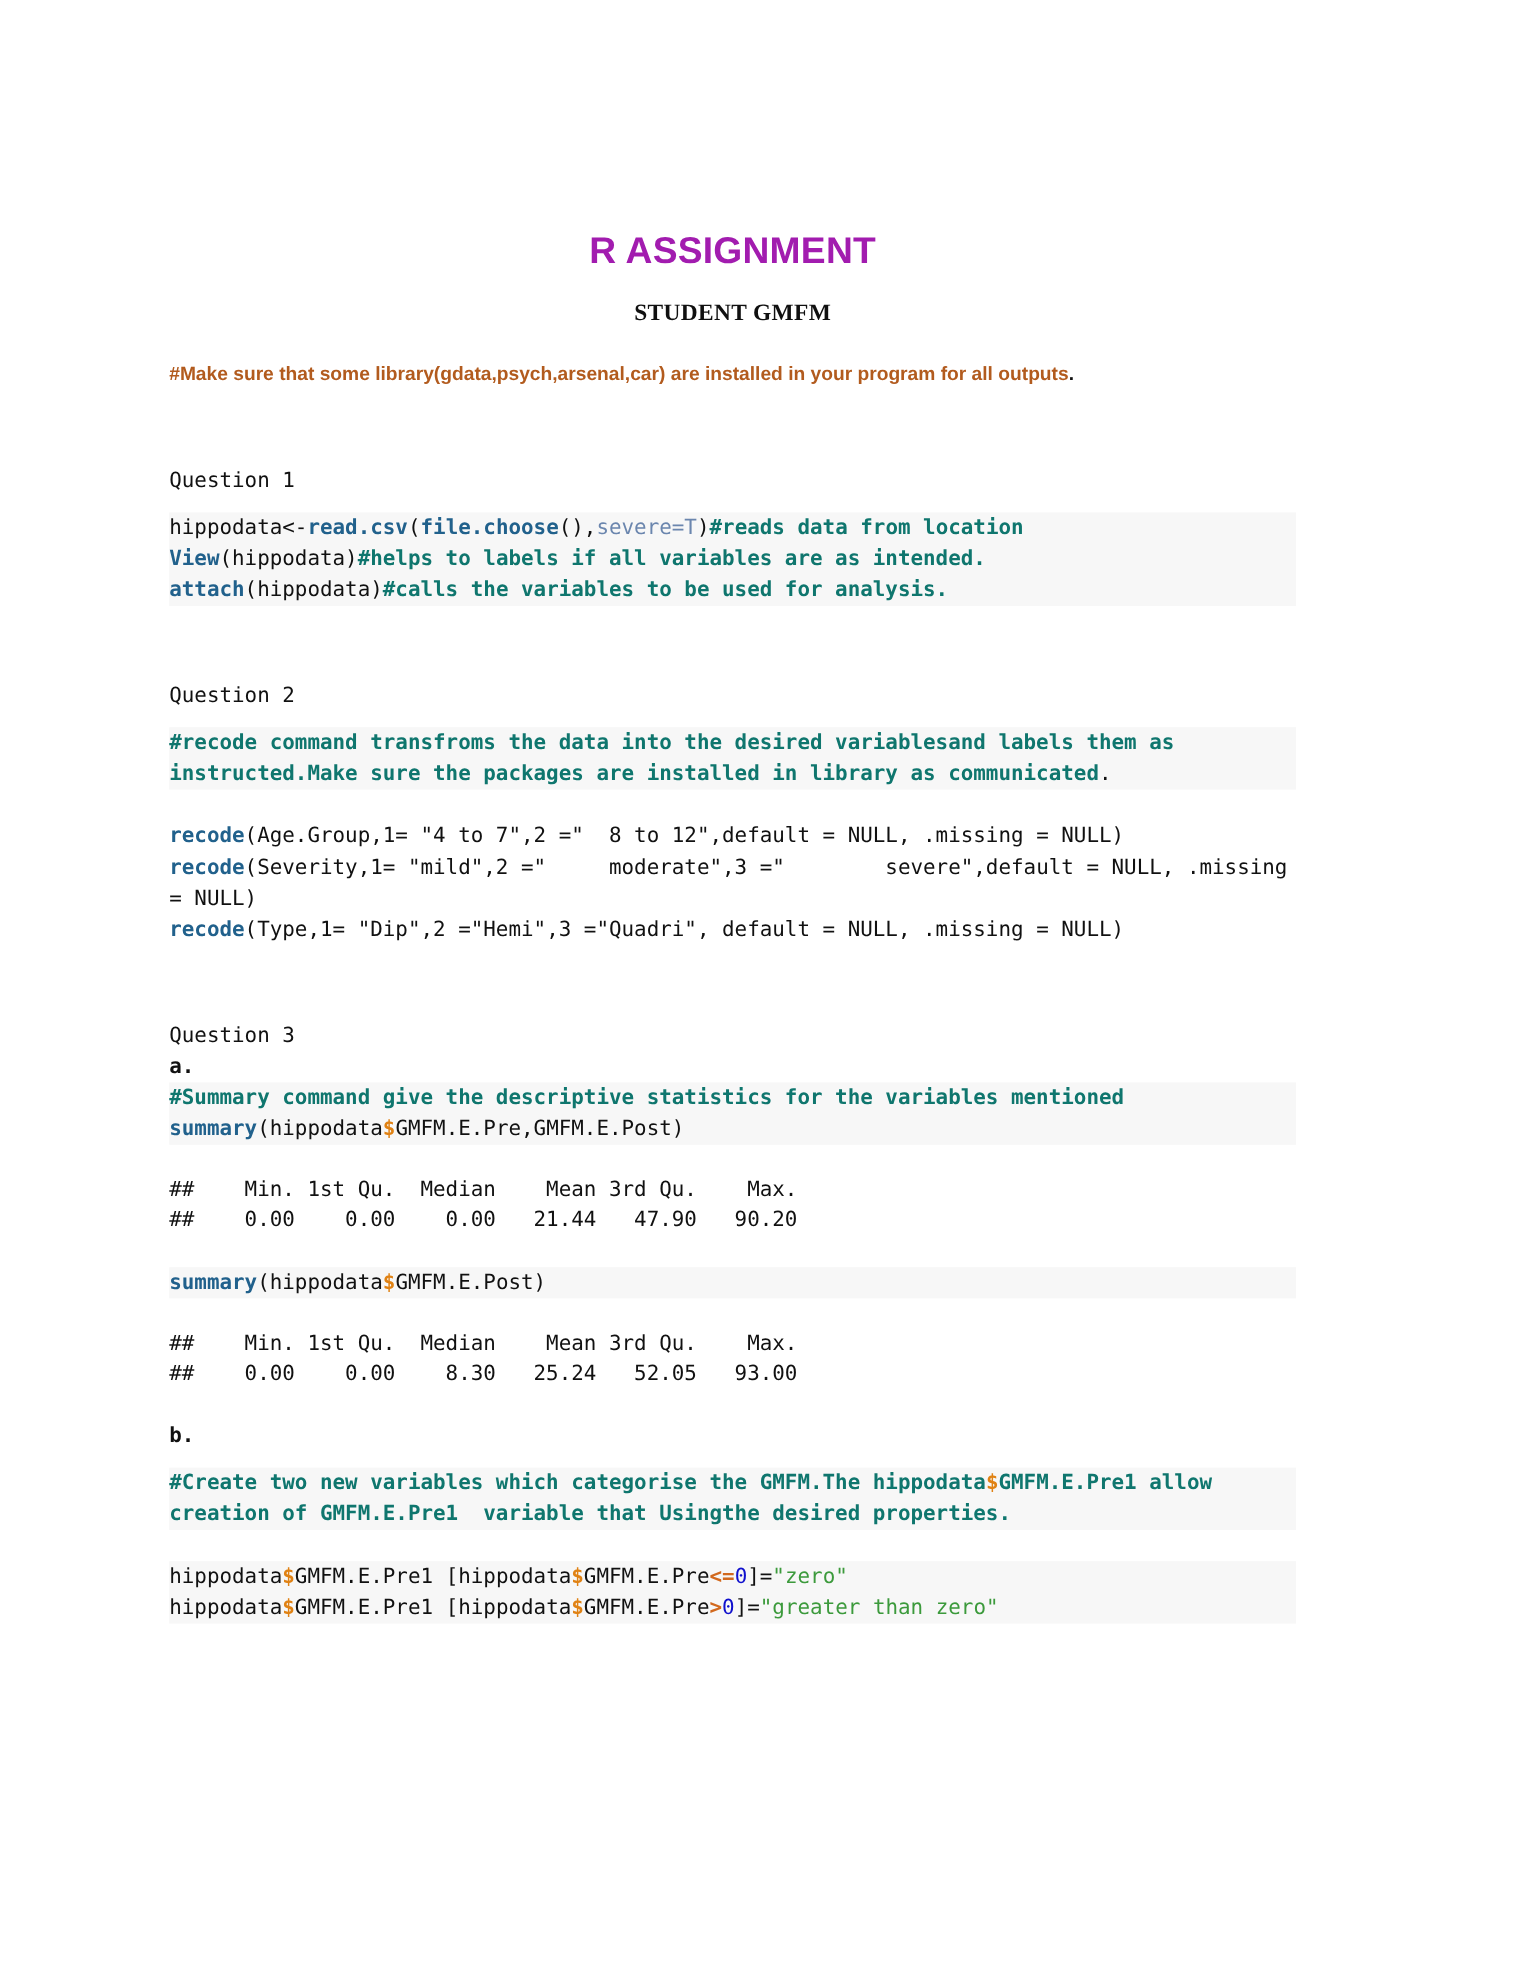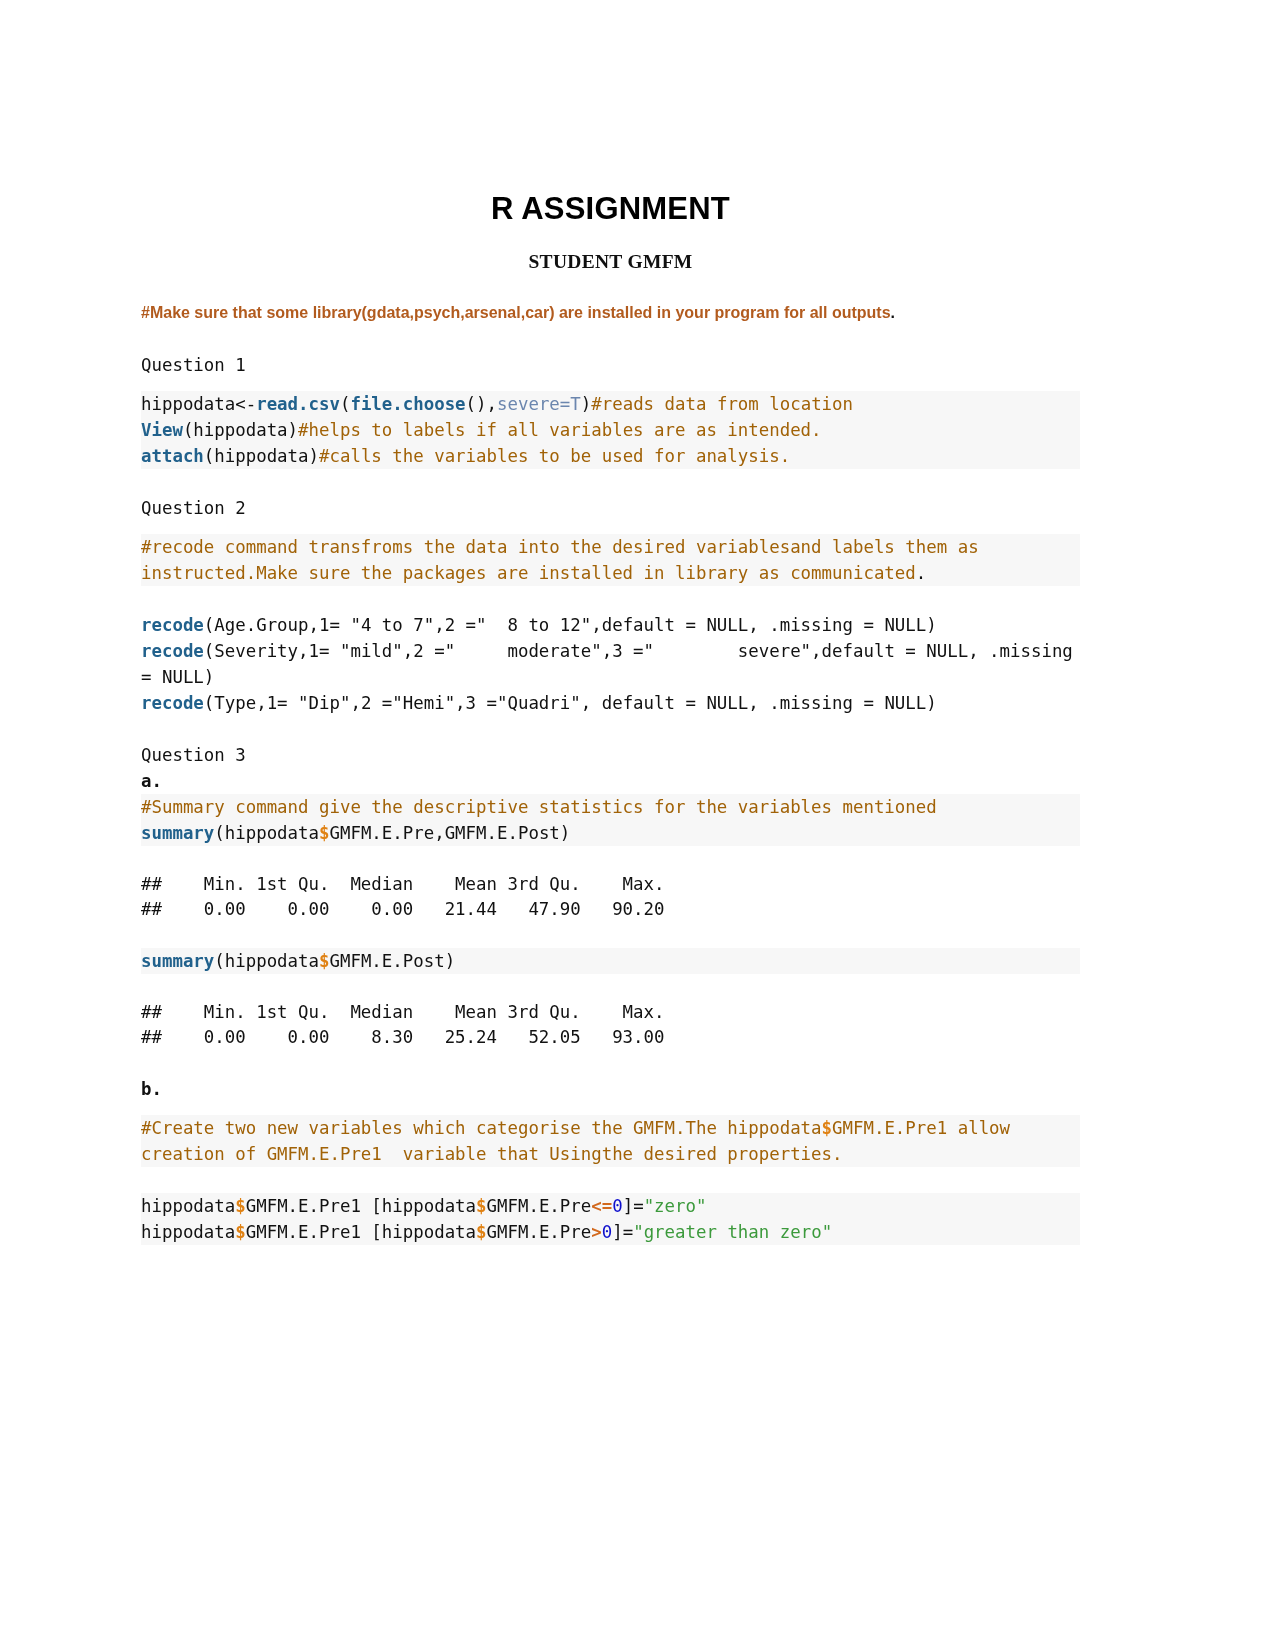--- a/index.html
+++ b/index.html
@@ -19,21 +19,21 @@
     width: 1275px;
     min-height: 1650px;
     box-sizing: border-box;
     padding: 190px 195px 40px 141px;
     background: #ffffff;
   }
 
   
   .doc-title {
     text-align: center;
-    color: #000000;
+    color: #a21caf;
     font-family: "Liberation Sans", sans-serif;
     font-size: 31px;
     font-weight: 600;
     letter-spacing: .2px;
     margin: 0 0 6px 0;
     line-height: 1.25;
   }
   .doc-author {
     text-align: center;
     font-family: "Liberation Serif", serif;
@@ -70,34 +70,35 @@
   }
   .plain-block {
     background: transparent;
   }
   .qlabel {
     font-family: "DejaVu Sans Mono", "Liberation Mono", monospace;
     font-size: 17.4px;
     line-height: 26px;
     color: #111111;
     background: transparent;
+    margin-top: 36px;
   }
   .sublabel {
     font-family: "DejaVu Sans Mono", "Liberation Mono", monospace;
     font-size: 17.4px;
     line-height: 26px;
     font-weight: bold;
     color: #111111;
     background: transparent;
   }
   .gap-sm { height: 26px; }
   .gap-xs { height: 13px; }
 
   
-  .tok-comment  { color: #a16207; }
+  .tok-comment  { color: #0f766e; font-weight: bold; }
   .tok-fn       { color: #21618c; font-weight: bold; }
   .tok-arg      { color: #6b86ae; }
   .tok-plain    { color: #111111; }
   .tok-dollar   { color: #e08214; font-weight: bold; }
   .tok-op       { color: #d2691e; font-weight: bold; }
   .tok-num      { color: #1010cd; }
   .tok-str      { color: #3c9a3c; }
 
   .intro-note {
     font-family: Liberation Sans, sans-serif;

